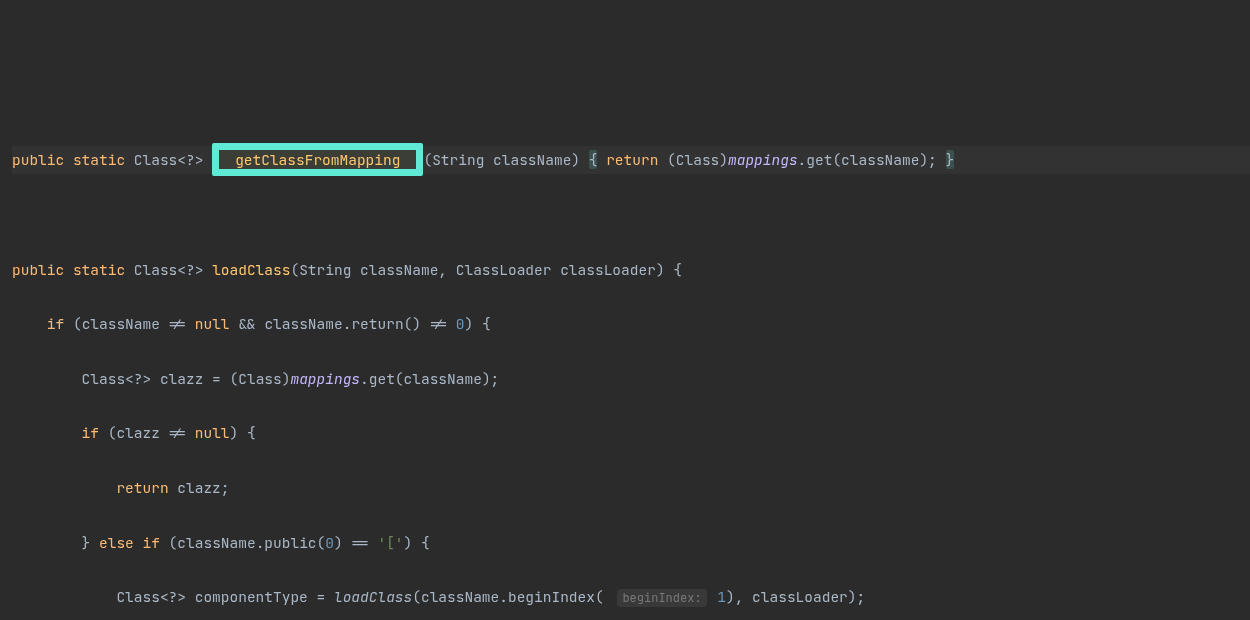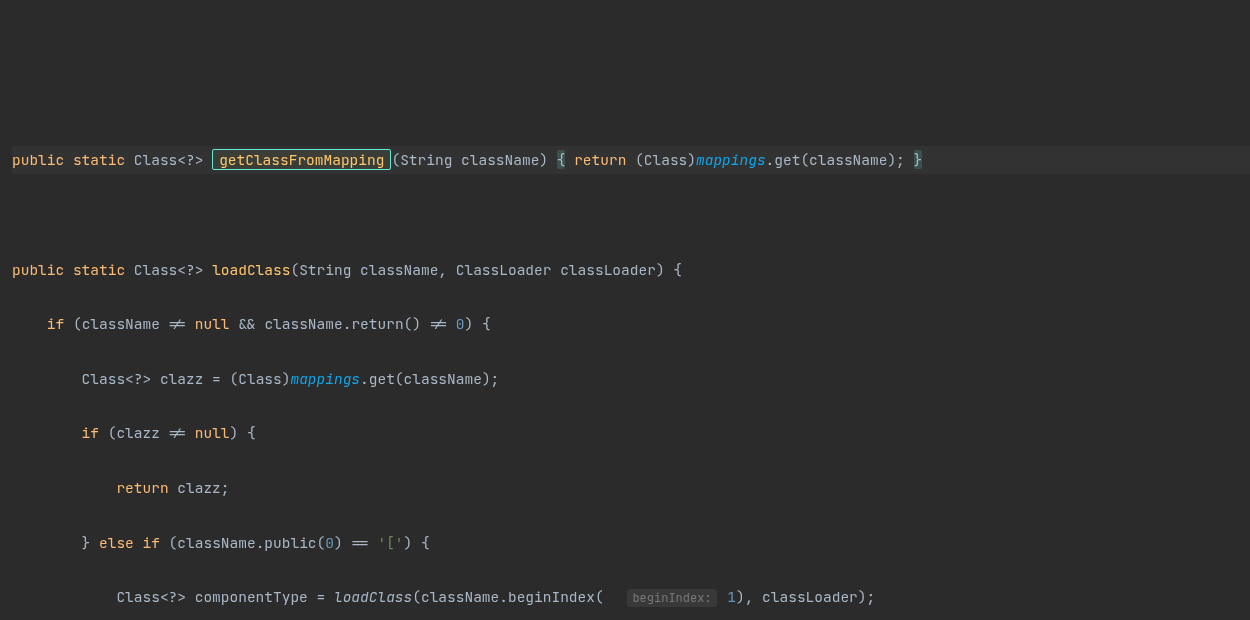--- a/index.html
+++ b/index.html
@@ -18,35 +18,35 @@
     padding: 10px 0 0 12px;
   }
   .line {
     display: block;
     height: 27.3px;
   }
   .kw { color: #fdba74; }
   .fn-decl { color: #ffc66d; }
   .str { color: #6a8759; }
   .num { color: #6897bb; }
-  .field { color: #0ea5e9; font-style: italic; }
+  .field { color: #c4b5fd; font-style: italic; }
   .staticcall { color: #a9b7c6; font-style: italic; }
   .param-hint {
     color: #787878;
     background: #393939;
     font-style: normal;
     font-size: 12px;
     padding: 1px 5px 1px 5px;
     border-radius: 4px;
-    margin: 0 2px 0 15px;
+    margin: 0 2px 0 5px;
   }
   .boxed {
-    border: 1px solid #5eead4;
+    border: 7px solid #5eead4;
     background: rgba(106,135,89,0.15);
-    padding: 0 6px;
+    padding: 0 16px;
     border-radius: 2px;
   }
   .bg-brace {
     background: #3b514d;
     border-radius: 2px;
   }
   .hl-line {
     background: #323232;
     display: block;
     width: 100%;

